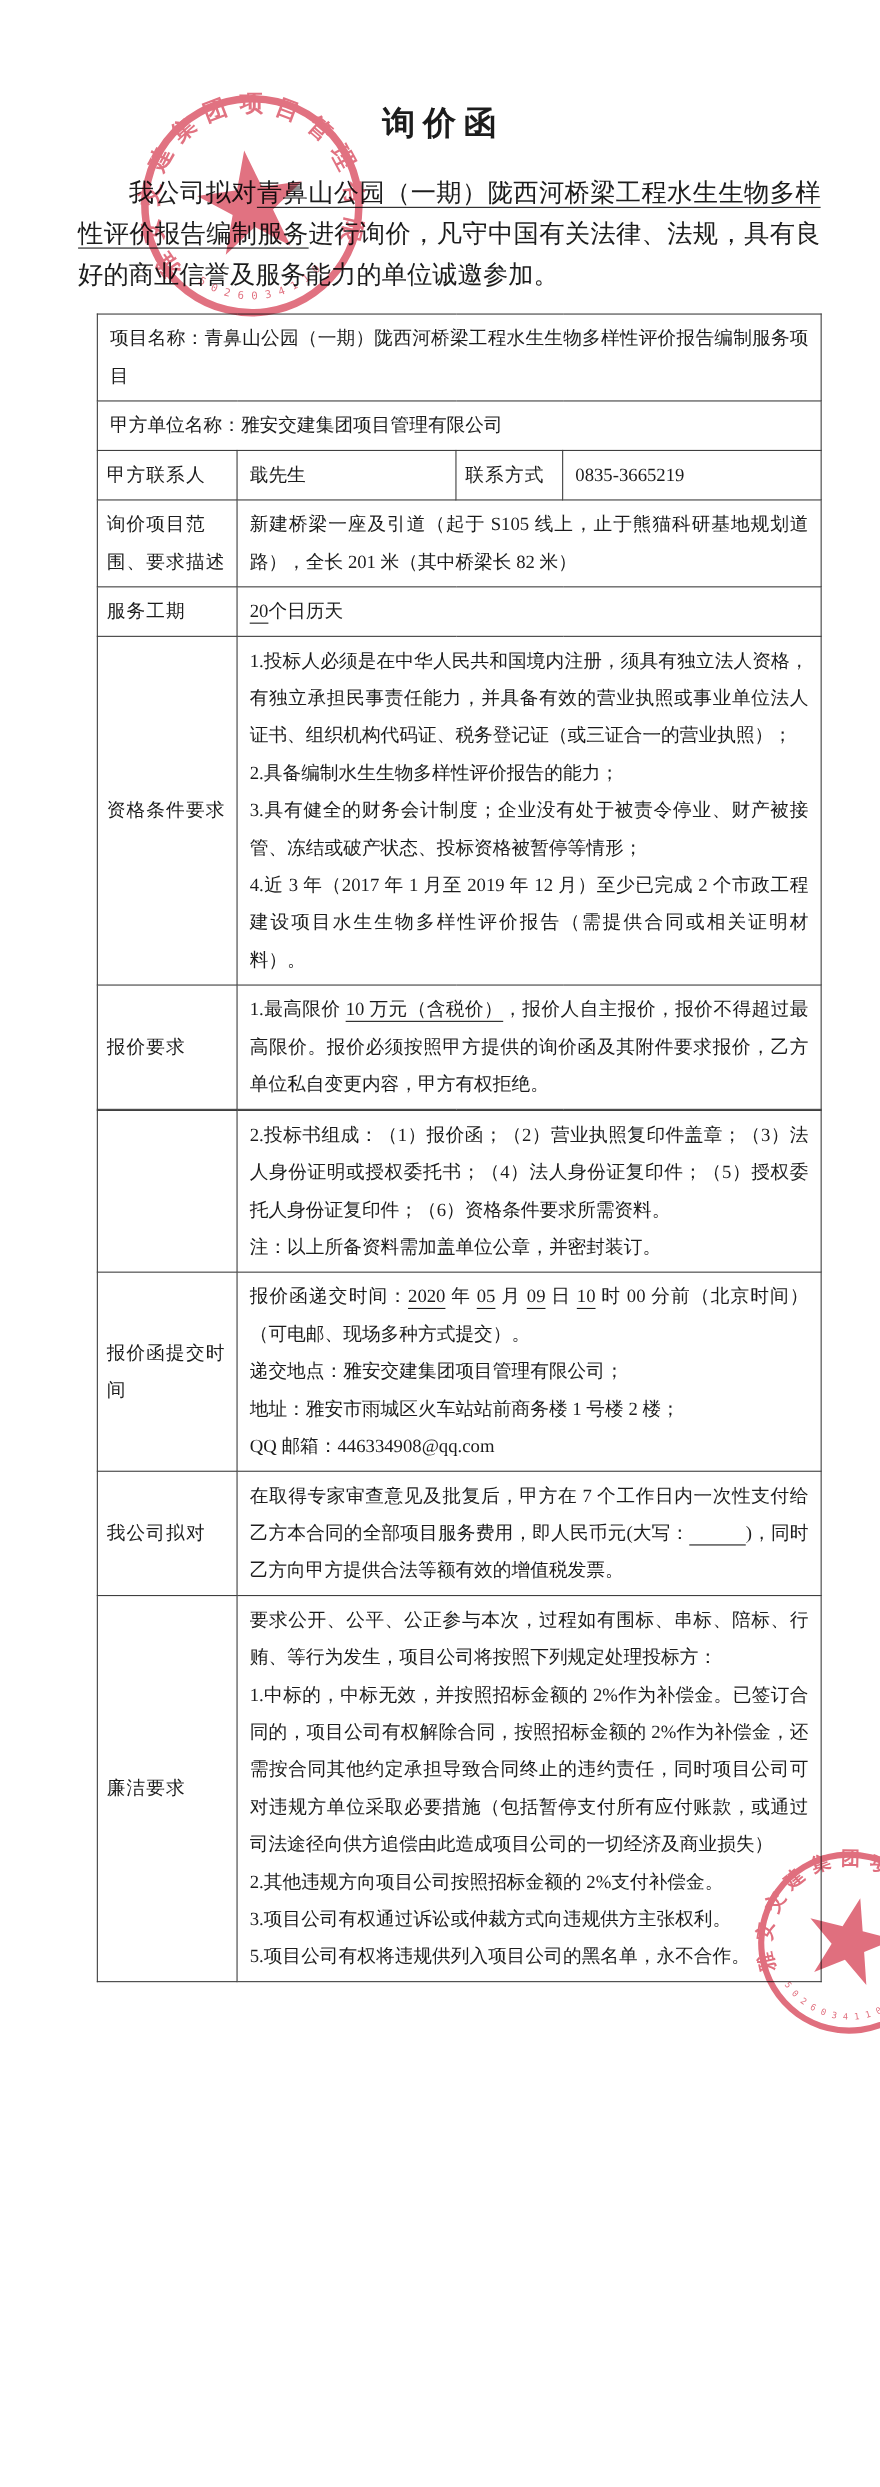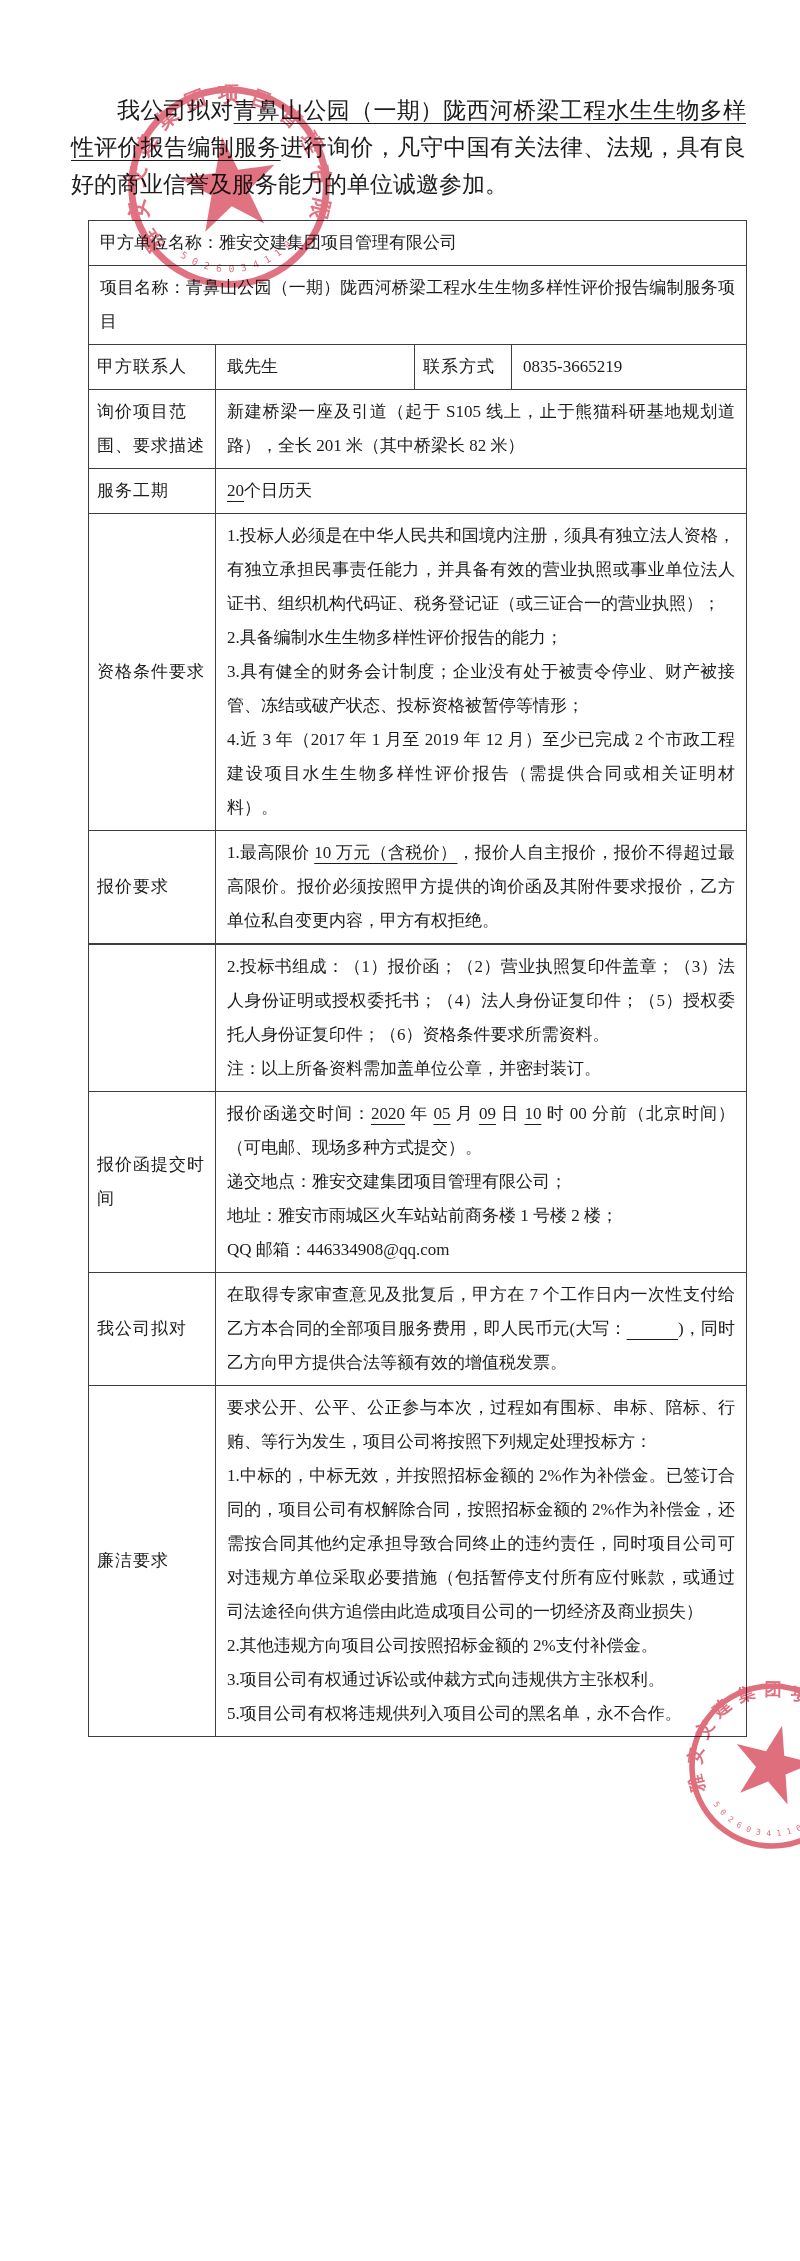--- a/index.html
+++ b/index.html
@@ -32,36 +32,37 @@
   .t2{}
   .stamp{position:absolute;mix-blend-mode:multiply;pointer-events:none;}
   .stamp-1{left:122px;top:80px;width:214px;height:214px;}
   .stamp-2{left:684px;top:1678px;width:176px;height:176px;}
 </style>
 </head>
 <body>
 
 <div class="doc">
 
+  <h1 class="title">询价函</h1>
 
   <p class="intro"><span>我公司拟对</span><span class="u">青鼻山公园（一期）陇西河桥梁工程水生生物多样性评价报告编制服务</span><span>进行询价，凡守中国有关法律、法规，具有良好的商业信誉及服务能力的单位诚邀参加。</span></p>
 
   <table class="t1">
     <colgroup>
         <col style="width:127px">
         <col style="width:199px">
         <col style="width:97px">
         <col style="width:235px">
       </colgroup>
     <tbody>
       <tr>
-        <td class="content" colspan="4">甲方单位名称：雅安交建集团项目管理有限公司</td>
+        <td class="content" colspan="4">项目名称：青鼻山公园（一期）陇西河桥梁工程水生生物多样性评价报告编制服务项目</td>
       </tr>
       <tr>
-        <td class="content" colspan="4">项目名称：青鼻山公园（一期）陇西河桥梁工程水生生物多样性评价报告编制服务项目</td>
+        <td class="content" colspan="4">甲方单位名称：雅安交建集团项目管理有限公司</td>
       </tr>
       <tr>
         <td class="label">甲方联系人</td>
         <td class="content">戢先生</td>
         <td class="label">联系方式</td>
         <td class="content">0835-3665219</td>
       </tr>
       <tr>
         <td class="label">询价项目范围、要求描述</td>
         <td class="content" colspan="3">新建桥梁一座及引道（起于 S105 线上，止于熊猫科研基地规划道路），全长 201 米（其中桥梁长 82 米）</td>

